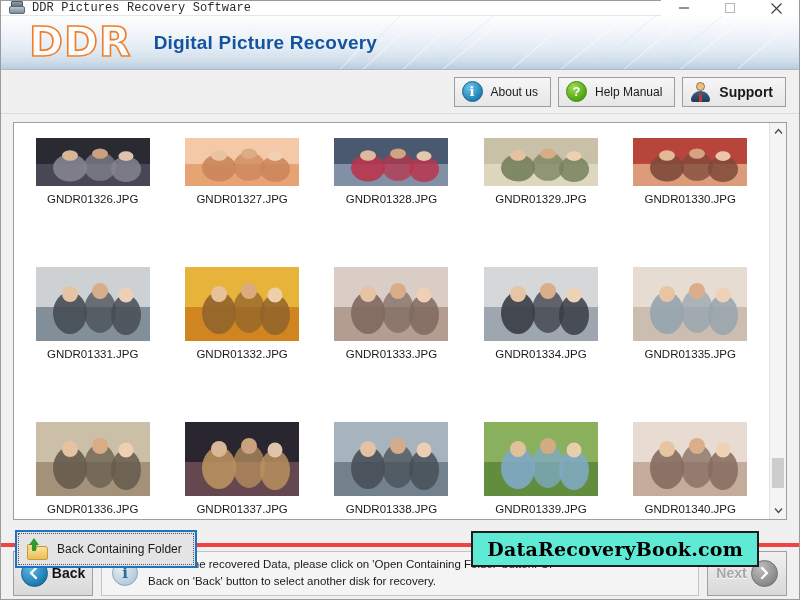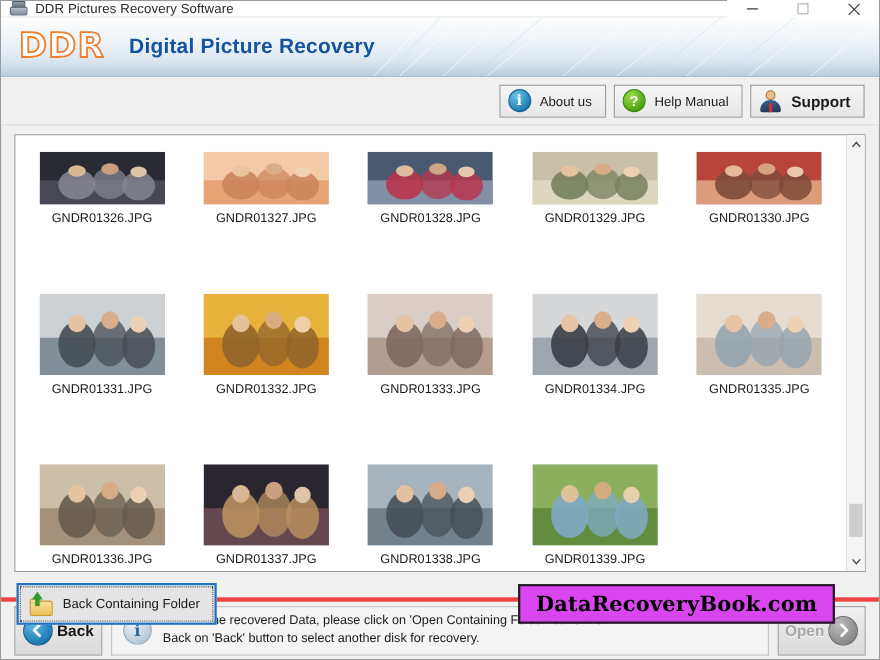--- a/index.html
+++ b/index.html
@@ -20,20 +20,21 @@
   }
 
   
   .titlebar {
     height: 15px;
     background: #ffffff;
     display: flex;
     align-items: center;
     flex: 0 0 auto;
     border-bottom: 1px solid #e6e6e6;
+    font-family: Liberation Mono, monospace;
   }
   .title-icon {
     width: 16px; height: 16px;
     margin-left: 8px; margin-right: 7px;
     position: relative;
     flex: 0 0 auto;
   }
   .title-icon .scanner-body {
     position: absolute; left: 0; top: 6px;
     width: 16px; height: 8px;
@@ -74,23 +75,23 @@
     overflow: hidden;
     background:
       linear-gradient(to bottom,
         #fdfefe 0%, #f2f6fa 30%, #e3ecf4 62%, #cfdde9 86%, #b9cbdb 100%);
     border-bottom: 1px solid #a9bccd;
     display: flex;
     align-items: center;
   }
   .banner .streaks { position: absolute; inset: 0; opacity: .55; }
   .logo {
-    margin-left: 16px;
+    margin-left: 28px;
     font-family: "DejaVu Sans", sans-serif;
-    font-size: 31px;
+    font-size: 41px;
     font-weight: bold;
     letter-spacing: 1px;
     color: transparent;
     -webkit-text-stroke: 1.6px #f07d28;
     text-shadow: 0 1px 0 rgba(255,255,255,.8);
     line-height: 1;
     position: relative;
     z-index: 2;
   }
   .banner-title {
@@ -289,21 +290,21 @@
     border-bottom: 7px solid #2f9b2f;
   }
   .folder-icon .arrow-stem {
     position: absolute; left: 7px; top: 6px; width: 4px; height: 7px;
     background: #2f9b2f;
   }
   .watermark {
     margin-left: auto;
     margin-right: 26px;
     border: 2px solid #1c1c1c;
-    background: #d946ef;
+    background: #5eead4;
     padding: 5px 14px;
     font-family: "DejaVu Serif", serif;
     font-weight: bold;
     font-size: 19px;
     color: #000;
     letter-spacing: .2px;
     white-space: nowrap;
   }
 
   
@@ -660,20 +661,36 @@
                   <ellipse cx="64" cy="44" rx="16" ry="22" fill="#7fa9d0" opacity="0.75"></ellipse>
                   <ellipse cx="90" cy="48" rx="15" ry="20" fill="#7fa9d0" opacity="0.85"></ellipse>
                   <circle cx="34" cy="27" r="8" fill="#e8c4a0"></circle>
                   <circle cx="64" cy="24" r="8" fill="#d9ab85"></circle>
                   <circle cx="90" cy="28" r="7.5" fill="#f0d2b4"></circle>
                   <rect width="114" height="74" fill="#8bb05e" opacity="0.08"></rect>
                 </svg>
               </div>
               <div class="fname">GNDR01339.JPG</div>
             </div>
+            <div class="cell">
+              <div class="thumb">
+                <svg viewBox="0 0 114 74" preserveAspectRatio="none">
+                  <rect width="114" height="74" fill="#e9dcd2"></rect>
+                  <rect y="40" width="114" height="34" fill="#c2a898"></rect>
+                  <ellipse cx="34" cy="46" rx="17" ry="21" fill="#7c6355" opacity="0.9"></ellipse>
+                  <ellipse cx="64" cy="44" rx="16" ry="22" fill="#7c6355" opacity="0.75"></ellipse>
+                  <ellipse cx="90" cy="48" rx="15" ry="20" fill="#7c6355" opacity="0.85"></ellipse>
+                  <circle cx="34" cy="27" r="8" fill="#e8c4a0"></circle>
+                  <circle cx="64" cy="24" r="8" fill="#d9ab85"></circle>
+                  <circle cx="90" cy="28" r="7.5" fill="#f0d2b4"></circle>
+                  <rect width="114" height="74" fill="#e9dcd2" opacity="0.08"></rect>
+                </svg>
+              </div>
+              <div class="fname">GNDR01340.JPG</div>
+            </div>
           </div>
         <div class="vscroll">
           <div class="sb-arrow">
             <svg width="9" height="7" viewBox="0 0 9 7">
                 <path d="M1 5.5 L4.5 1.5 L8 5.5" fill="none" stroke="#4a4a4a" stroke-width="1.3"></path>
               </svg>
           </div>
           <div class="sb-track">
             <div class="sb-thumb"></div>
           </div>
@@ -714,21 +731,21 @@
 
     <div class="statusbox">
       <div class="info-badge">i</div>
       <div class="status-lines">
         <div>To view the recovered Data, please click on 'Open Containing Folder' button. Or</div>
         <div>Back on 'Back' button to select another disk for recovery.</div>
       </div>
     </div>
 
     <div class="navbtn disabled">
-      <span class="lbl">Open</span>
+      <span class="lbl">Next</span>
       <div class="nav-circle grey">
         <svg width="14" height="14" viewBox="0 0 14 14">
             <path d="M5 2 L10 7 L5 12" fill="none" stroke="#ffffff" stroke-width="2.4" stroke-linecap="round" stroke-linejoin="round"></path>
           </svg>
       </div>
     </div>
   </div>
 </div>
 
 </body></html>

